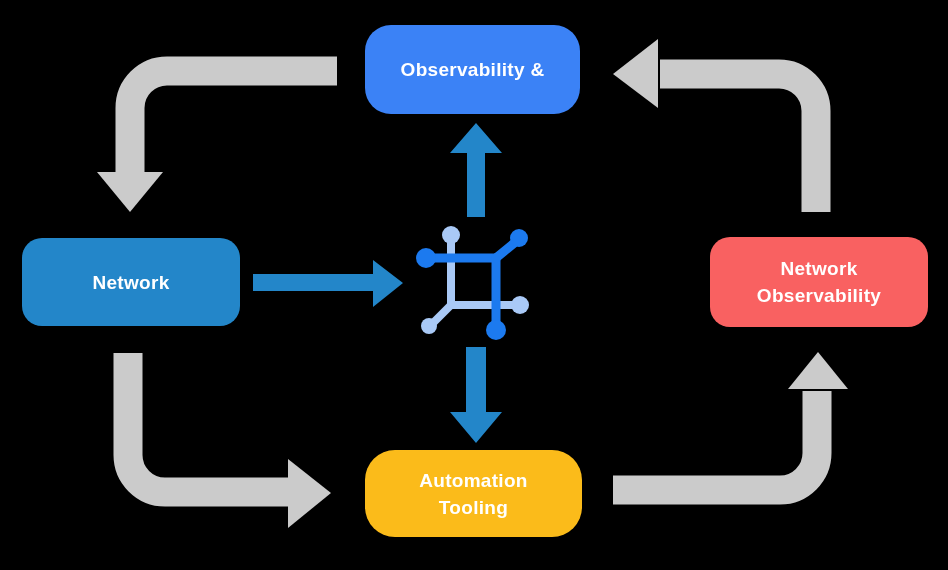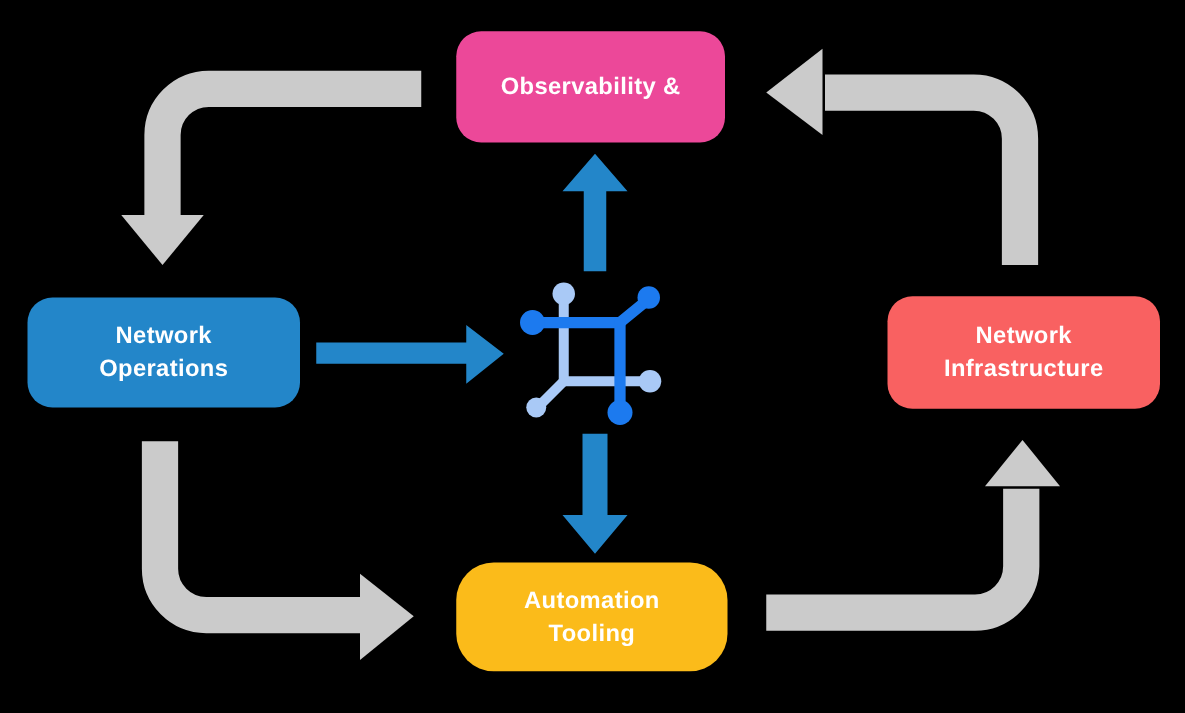--- a/index.html
+++ b/index.html
@@ -86,32 +86,31 @@
         <path d="M 496 258 L 518 240"></path>
       </g>
       <g fill="#1C7AEF">
         <circle cx="426" cy="258" r="10"></circle>
         <circle cx="496" cy="330" r="10"></circle>
         <circle cx="519" cy="238" r="9"></circle>
       </g>
     </g>
   </svg>
 
-  <div class="node node-observability" style="background: #ec4899;">
+  <div class="node node-observability" style="background: #3b82f6; border-radius: 26px;">
     <span>Observability &amp;</span>
   </div>
 
   <div class="node node-operations" style="background: rgb(35, 134, 201);">
     <span>Network</span>
-    <span>Operations</span>
   </div>
 
   <div class="node node-infrastructure" style="background: rgb(249, 97, 97);">
     <span>Network</span>
-    <span>Infrastructure</span>
+    <span>Observability</span>
   </div>
 
   <div class="node node-automation" style="background: rgb(251, 187, 26);">
     <span>Automation</span>
     <span>Tooling</span>
   </div>
 
 </div>
 
 </body></html>

